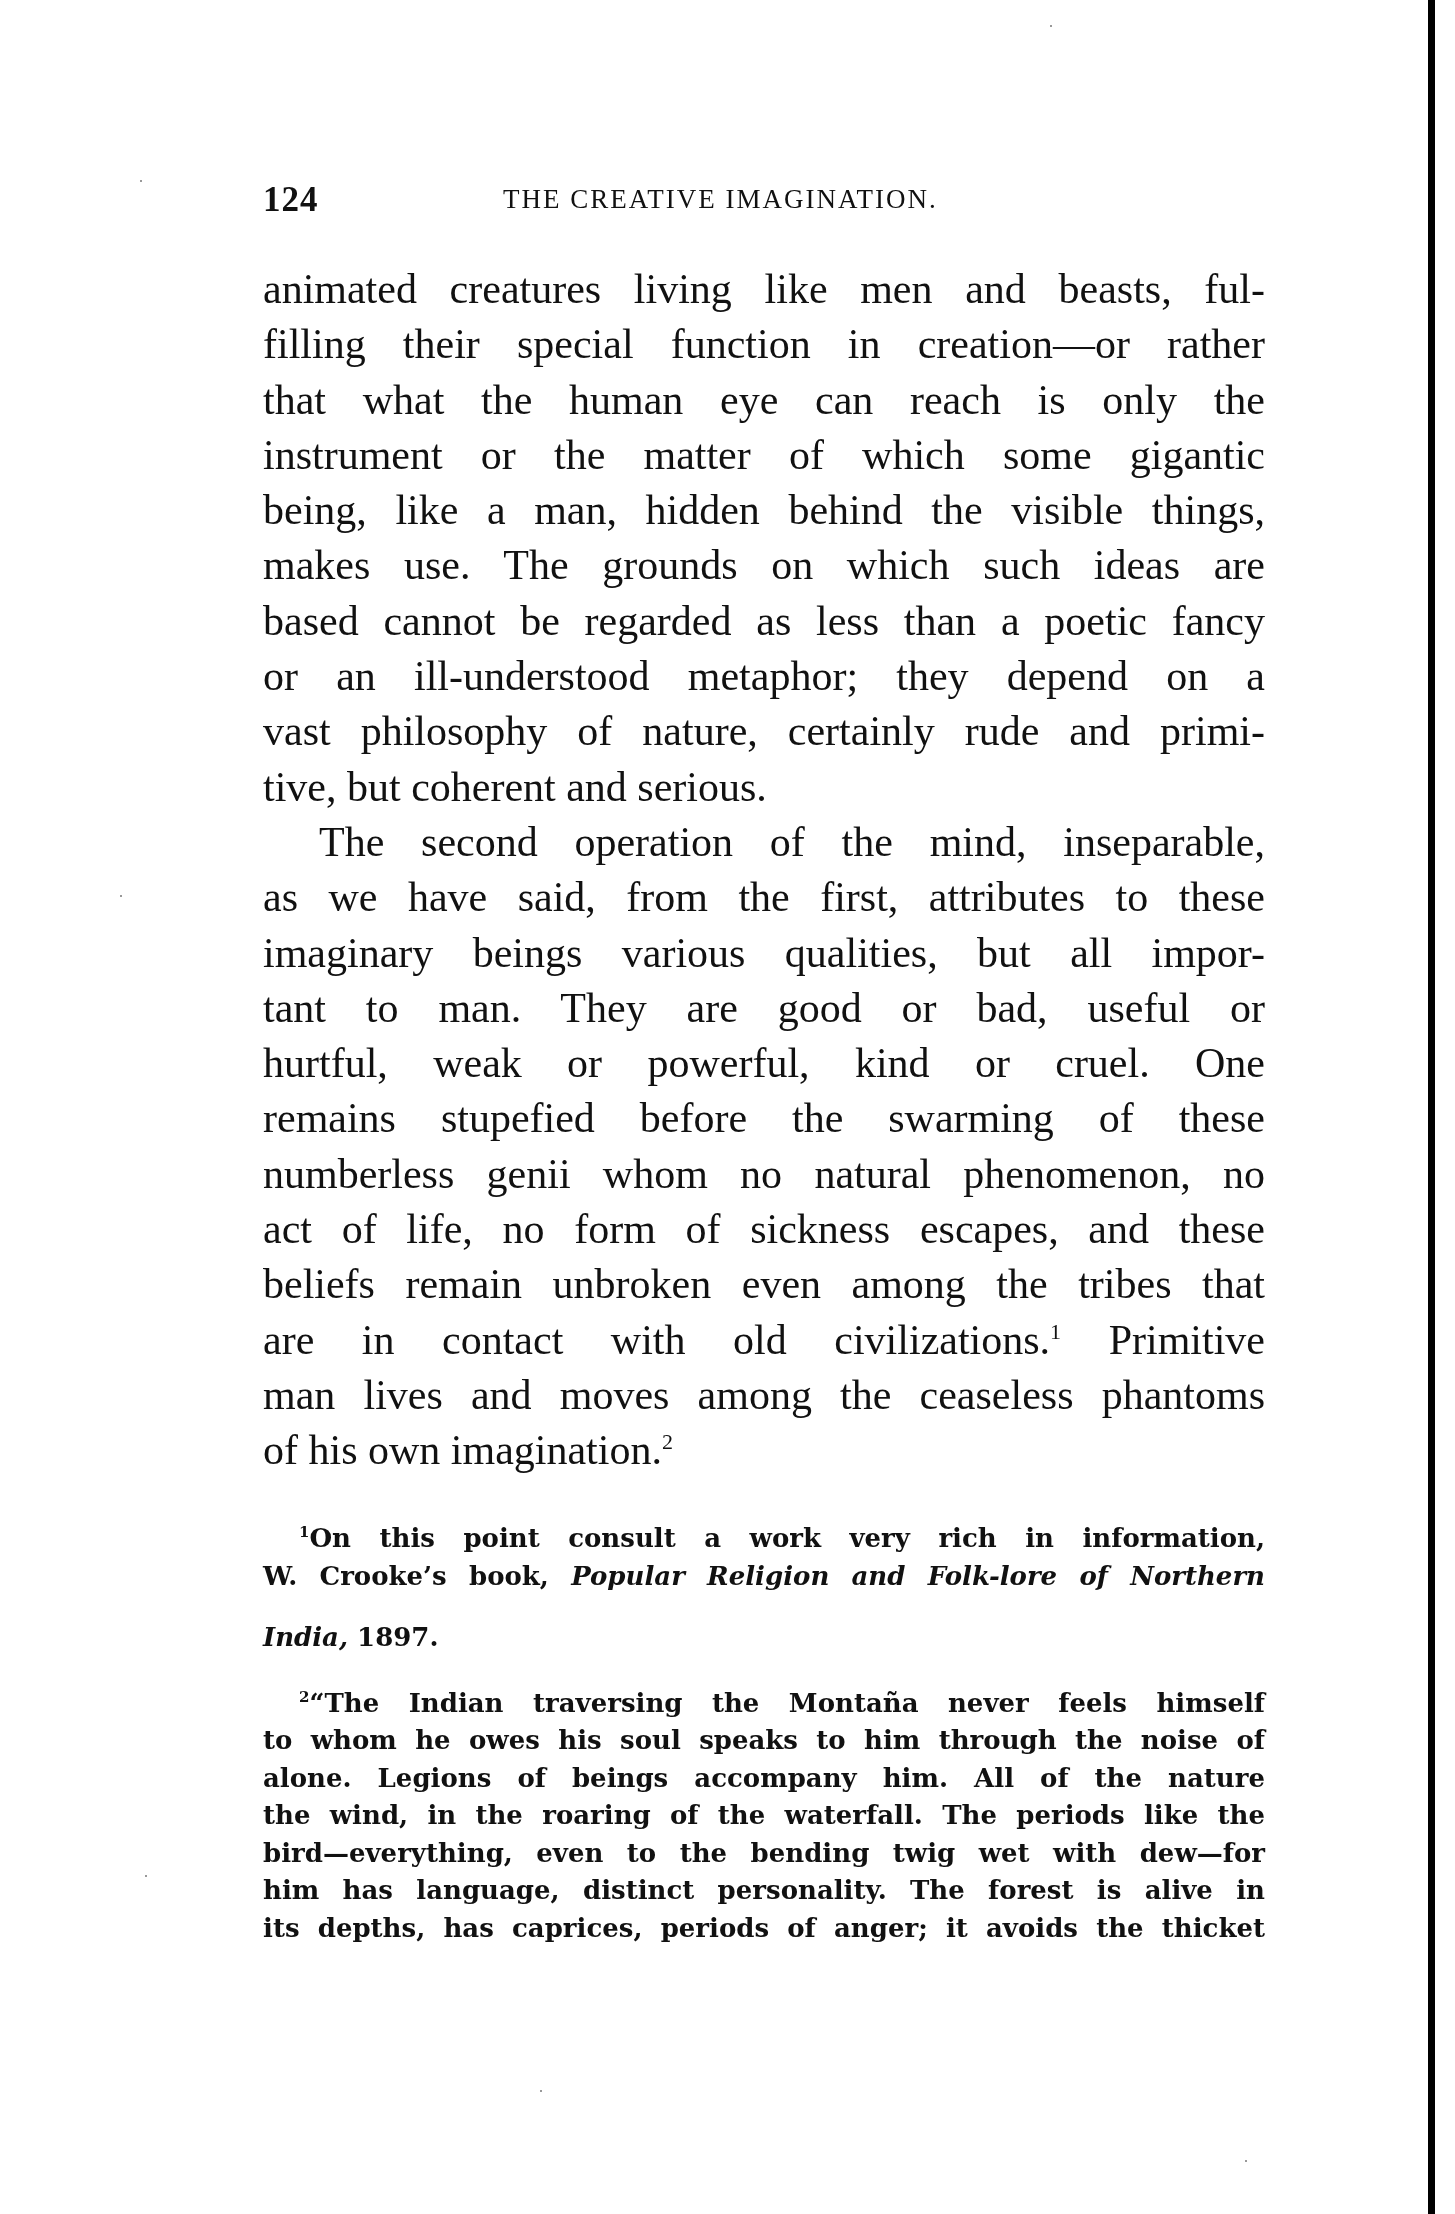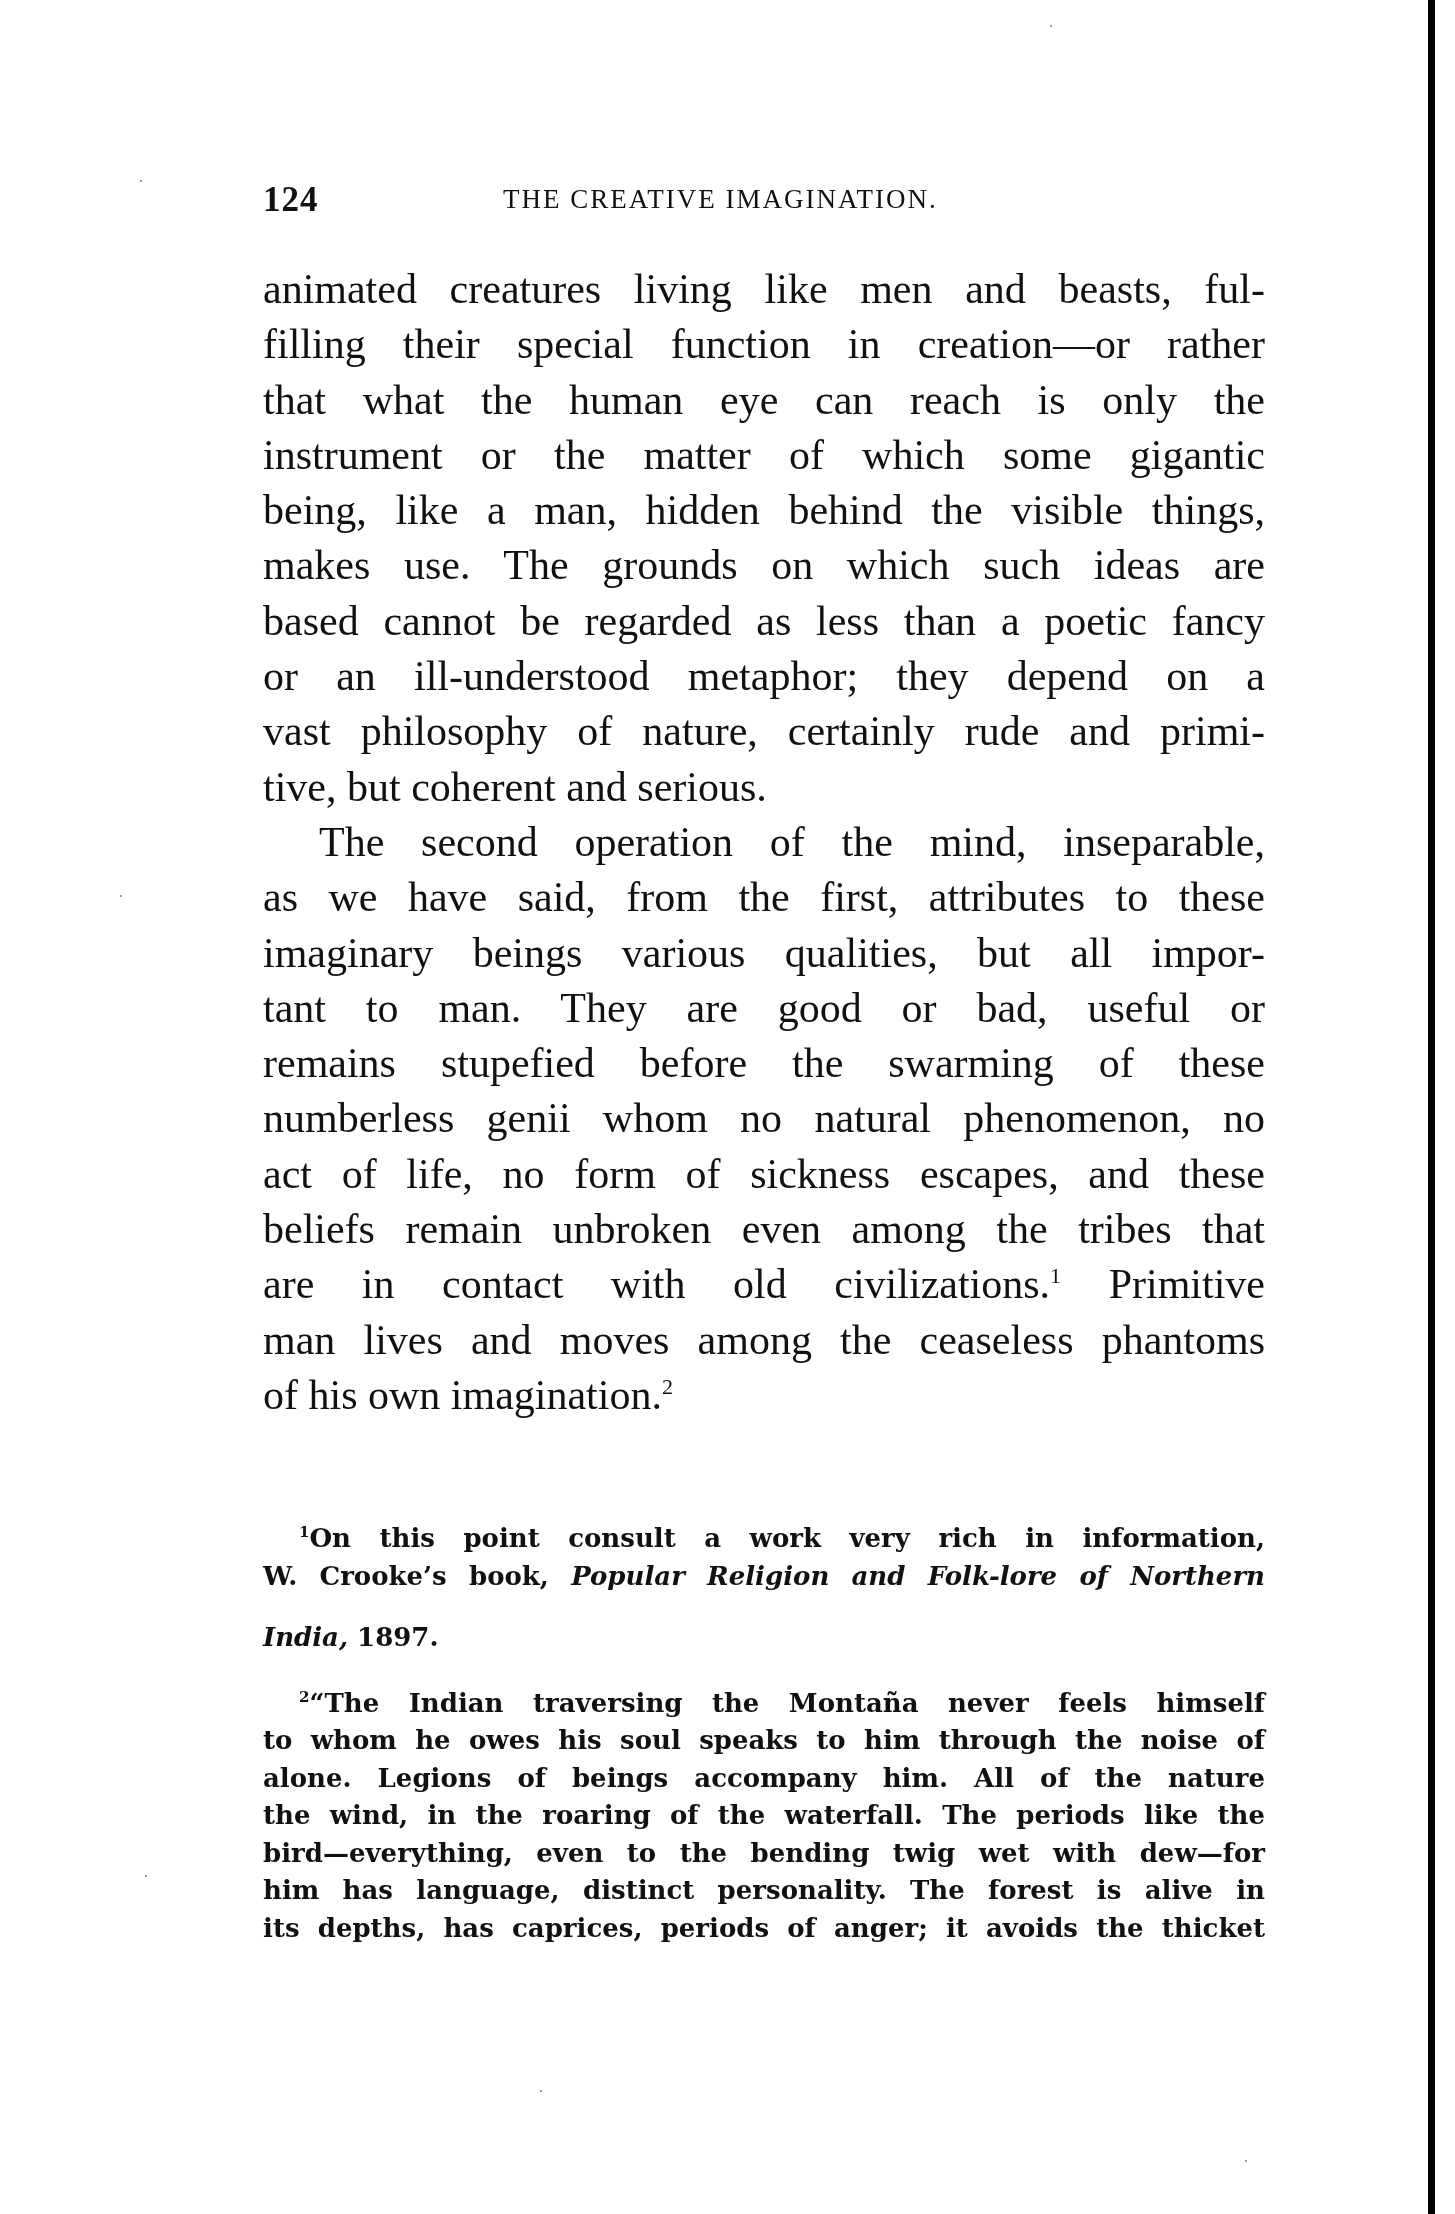--- a/index.html
+++ b/index.html
@@ -49,20 +49,21 @@
     <span class="line">based cannot be regarded as less than a poetic fancy</span>
     <span class="line">or an ill-understood metaphor; they depend on a</span>
     <span class="line">vast philosophy of nature, certainly rude and primi-</span>
     <span class="line last">tive, but coherent and serious.</span>
   </div>
   <div>
     <span class="line indent">The second operation of the mind, inseparable,</span>
     <span class="line">as we have said, from the first, attributes to these</span>
     <span class="line">imaginary beings various qualities, but all impor-</span>
     <span class="line">tant to man.  They are good or bad, useful or</span>
+    <span class="line">hurtful, weak or powerful, kind or cruel.  One</span>
     <span class="line">remains stupefied before the swarming of these</span>
     <span class="line">numberless genii whom no natural phenomenon, no</span>
     <span class="line">act of life, no form of sickness escapes, and these</span>
     <span class="line">beliefs remain unbroken even among the tribes that</span>
     <span class="line"><span>are in contact with old civilizations.</span><sup>1</sup><span>  Primitive</span></span>
     <span class="line">man lives and moves among the ceaseless phantoms</span>
     <span class="line last"><span>of his own imagination.</span><sup>2</sup></span>
   </div>
 </div>
 

